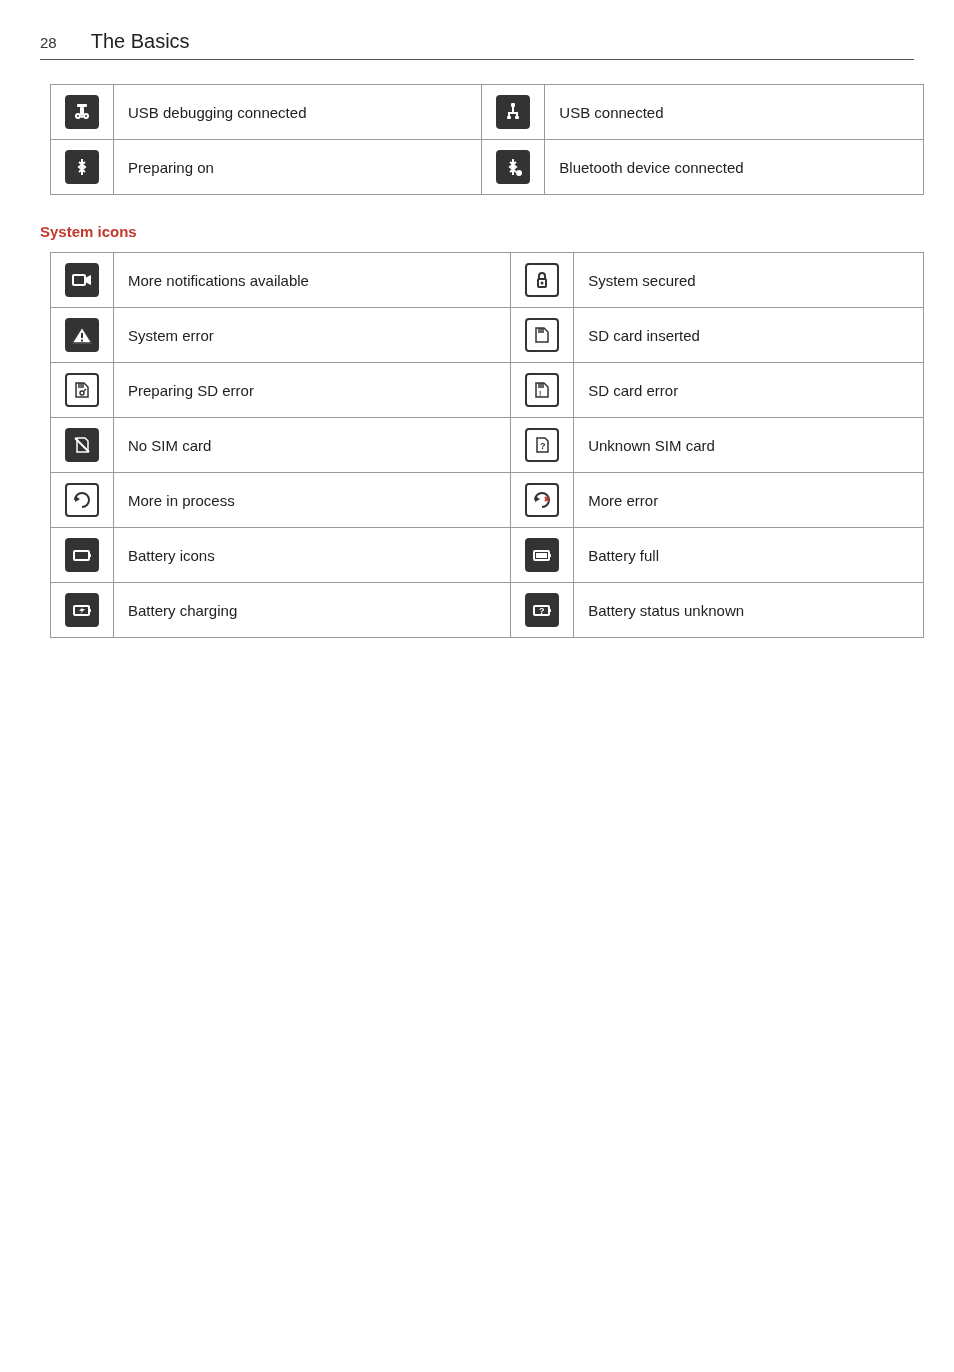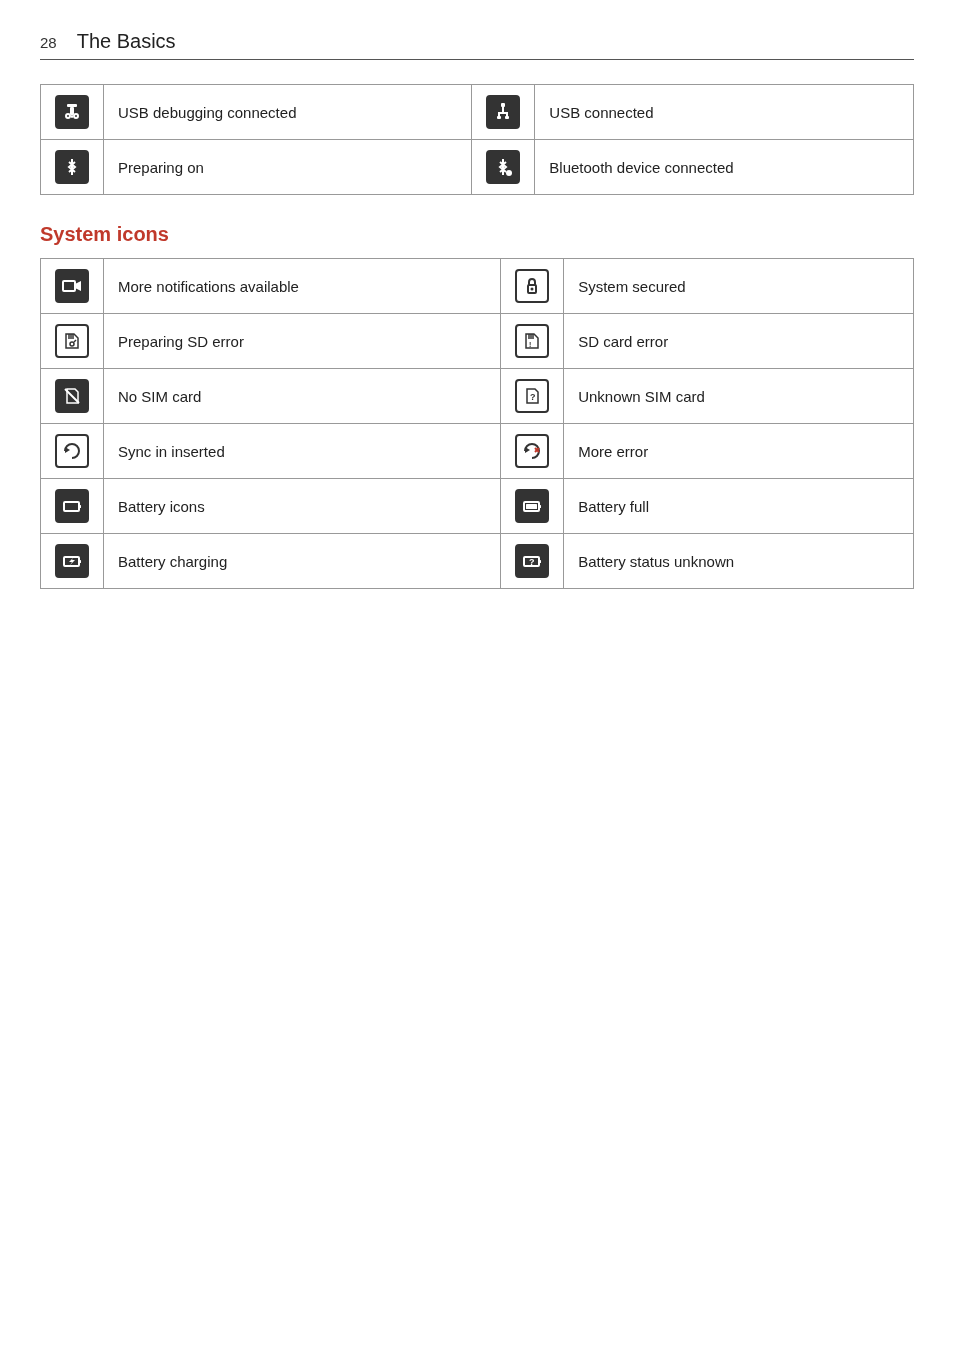--- a/index.html
+++ b/index.html
@@ -8,39 +8,40 @@
       font-family: Arial, sans-serif;
       font-size: 15px;
       color: #222;
       width: 954px;
       min-height: 1372px;
       padding: 30px 40px;
     }
     .page-header {
       display: flex;
       align-items: baseline;
-      gap: 20px;
+      gap: 34px;
       margin-bottom: 24px;
       border-bottom: 1.5px solid #555;
       padding-bottom: 6px;
     }
     .page-number {
       font-size: 15px;
       font-weight: normal;
       color: #333;
     }
     .page-title {
       font-size: 20px;
       font-weight: normal;
       color: #222;
     }
     .icons-table {
       width: 100%;
       border-collapse: collapse;
       margin-bottom: 28px;
+      margin-left: 10px;
     }
     .icons-table td {
       border: 1px solid #999;
       padding: 10px 14px;
       vertical-align: middle;
     }
     .icon-cell {
       width: 48px;
       text-align: center;
     }
@@ -59,21 +60,21 @@
     .icon-img.dark-bg {
       background: #333;
       color: #fff;
     }
     .label-cell {
       font-size: 15px;
       color: #222;
       padding-left: 14px;
     }
     .section-title {
-      font-size: 20px;
+      font-size: 15px;
       font-weight: bold;
       color: #c0392b;
       margin-bottom: 12px;
     }
     
   </style>
 </head>
 <body>
 
 <div class="page-header">
@@ -161,20 +162,44 @@
           <svg width="22" height="22" viewBox="0 0 22 22" fill="none">
             <rect x="7" y="10" width="8" height="8" rx="1" stroke="#333" stroke-width="2"></rect>
             <path d="M8 10 V7 A3 3 0 0 1 14 7 V10" stroke="#333" stroke-width="2" fill="none"></path>
             <circle cx="11" cy="14" r="1.5" fill="#333"></circle>
           </svg>
         </div>
       </td>
       <td class="label-cell">System secured</td>
     </tr>
 
+    <tr>
+      <td class="icon-cell">
+        <div class="icon-img dark-bg">
+          <svg width="22" height="22" viewBox="0 0 22 22" fill="white">
+            <polygon points="11,3 21,19 1,19" stroke="white" stroke-width="1" fill="white"></polygon>
+            <polygon points="11,3 21,19 1,19" stroke="#333" stroke-width="1.5" fill="none"></polygon>
+            <rect x="10" y="9" width="2" height="5" fill="#333"></rect>
+            <rect x="10" y="15.5" width="2" height="2" fill="#333"></rect>
+          </svg>
+        </div>
+      </td>
+      <td class="label-cell">System error</td>
+      <td class="icon-cell">
+        <div class="icon-img" style="border-color:#333;">
+          <svg width="22" height="22" viewBox="0 0 22 22" fill="none">
+            <path d="M5 4 L13 4 L17 8 L17 18 L5 18 Z" stroke="#333" stroke-width="1.5"></path>
+            <line x1="8" y1="4" x2="8" y2="9" stroke="#333" stroke-width="1.5"></line>
+            <line x1="10" y1="4" x2="10" y2="9" stroke="#333" stroke-width="1.5"></line>
+            <line x1="12" y1="4" x2="12" y2="9" stroke="#333" stroke-width="1.5"></line>
+          </svg>
+        </div>
+      </td>
+      <td class="label-cell">SD card inserted</td>
+    </tr>
 
     <tr>
       <td class="icon-cell">
         <div class="icon-img" style="border-color:#333;">
           <svg width="22" height="22" viewBox="0 0 22 22" fill="none">
             <path d="M5 4 L13 4 L17 8 L17 18 L5 18 Z" stroke="#333" stroke-width="1.5"></path>
             <line x1="8" y1="4" x2="8" y2="9" stroke="#333" stroke-width="1.5"></line>
             <line x1="10" y1="4" x2="10" y2="9" stroke="#333" stroke-width="1.5"></line>
             <line x1="12" y1="4" x2="12" y2="9" stroke="#333" stroke-width="1.5"></line>
             <circle cx="11" cy="14" r="2" stroke="#333" stroke-width="1.5"></circle>
@@ -220,21 +245,21 @@
 
     <tr>
       <td class="icon-cell">
         <div class="icon-img" style="border-color:#333;">
           <svg width="22" height="22" viewBox="0 0 22 22" fill="none">
             <path d="M4 11 A7 7 0 1 1 11 18" stroke="#333" stroke-width="2" fill="none"></path>
             <polygon points="4,7 4,13 9,10" fill="#333"></polygon>
           </svg>
         </div>
       </td>
-      <td class="label-cell">Sync in inserted</td>
+      <td class="label-cell">More in process</td>
       <td class="icon-cell">
         <div class="icon-img" style="border-color:#333;">
           <svg width="22" height="22" viewBox="0 0 22 22" fill="none">
             <path d="M4 11 A7 7 0 1 1 11 18" stroke="#333" stroke-width="2" fill="none"></path>
             <polygon points="4,7 4,13 9,10" fill="#333"></polygon>
             <line x1="14" y1="8" x2="18" y2="12" stroke="#c0392b" stroke-width="2"></line>
             <line x1="18" y1="8" x2="14" y2="12" stroke="#c0392b" stroke-width="2"></line>
           </svg>
         </div>
       </td>

